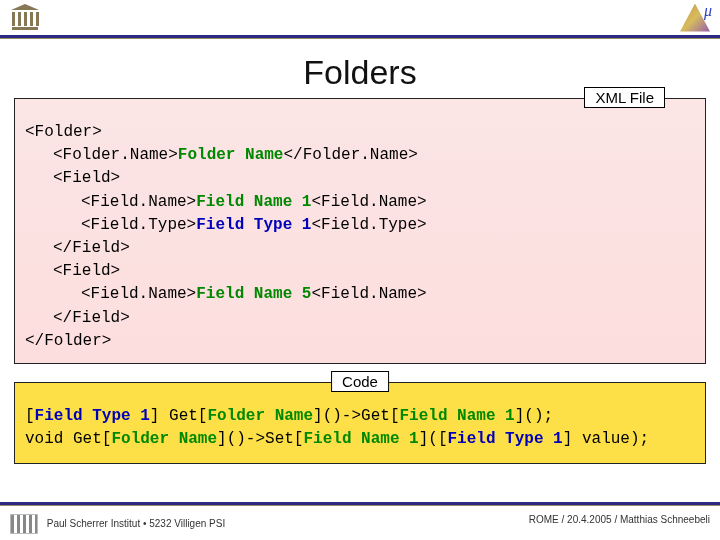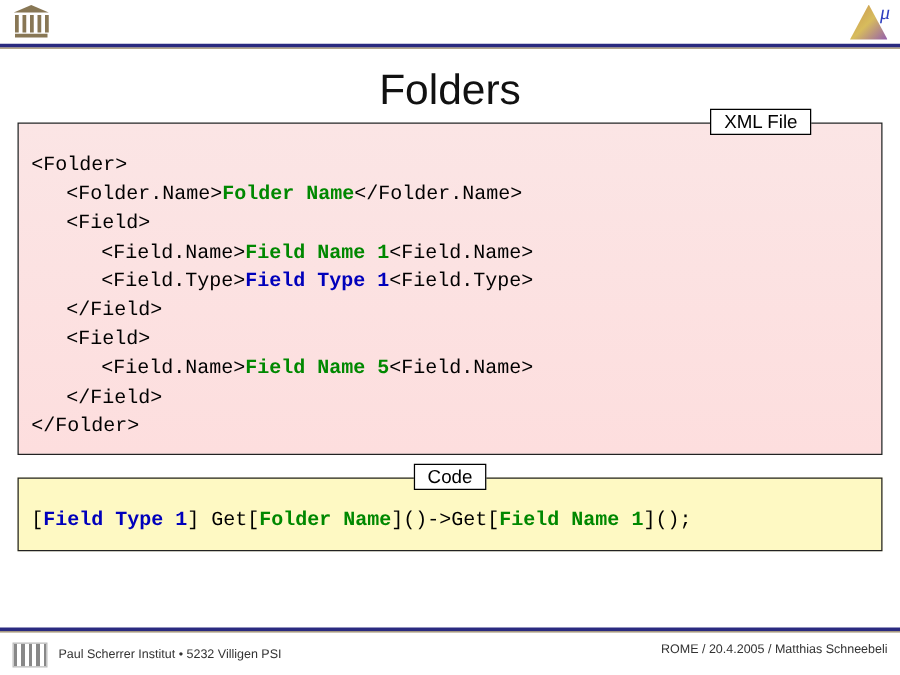--- a/index.html
+++ b/index.html
@@ -80,21 +80,21 @@
   .panel {
     margin: 0 14px;
     border:1px solid #222;
     position:relative;
   }
   .panel-pink {
     background: linear-gradient(to bottom, #fbe5e5 0%, #fddede 100%);
     padding: 22px 10px 10px 10px;
   }
   .panel-white {
-    background:#fef9c3;
+    background:#fde047;
     padding: 22px 10px 12px 10px;
     margin-top: 18px;
   }
   .mono {
     font-family: 'Courier New', monospace;
     font-size: 16px;
     line-height: 1.45;
     color:#000;
   }
   .ind1 { padding-left: 28px; }
@@ -145,41 +145,44 @@
   <div class="right-logo">
     <div class="tri"></div>
       <div class="mu">μ</div>
   </div>
 </div>
 <hr class="hr-dark">
 
 <div class="title">Folders</div>
 
 <div class="panel panel-pink">
-  <div class="label-box" style="top:-12px; right:56px;">XML File</div>
+  <div class="label-box" style="top:-12px; right:40px;">XML File</div>
   <div class="mono">
     <div>&lt;Folder&gt;</div>
     <div class="ind1"><span>&lt;Folder.Name&gt;</span><span class="green">Folder Name</span><span>&lt;/Folder.Name&gt;</span></div>
     <div class="ind1">&lt;Field&gt;</div>
     <div class="ind2"><span>&lt;Field.Name&gt;</span><span class="green">Field Name 1</span><span>&lt;Field.Name&gt;</span></div>
     <div class="ind2"><span>&lt;Field.Type&gt;</span><span class="blue">Field Type 1</span><span>&lt;Field.Type&gt;</span></div>
     <div class="ind1">&lt;/Field&gt;</div>
     <div class="ind1">&lt;Field&gt;</div>
     <div class="ind2"><span>&lt;Field.Name&gt;</span><span class="green">Field Name 5</span><span>&lt;Field.Name&gt;</span></div>
     <div class="ind1">&lt;/Field&gt;</div>
     <div>&lt;/Folder&gt;</div>
   </div>
 </div>
 
 <div class="panel panel-white">
   <div class="label-box" style="top:-12px; left:50%; transform:translateX(-50%);">Code</div>
   <div class="mono">
     <div>
       <span>[</span><span class="blue">Field Type 1</span><span>] Get[</span><span class="green">Folder Name</span><span>]()-&gt;Get[</span><span class="green">Field Name 1</span><span>]();</span>
     </div>
+    <div>
+      <span>void Get[</span><span class="green">Folder Name</span><span>]()-&gt;Set[</span><span class="green">Field Name 1</span><span>]([</span><span class="blue">Field Type 1</span><span>] value);</span>
+    </div>
   </div>
 </div>
 
 <hr class="footer-rule">
 <div class="footer">
   <div>
     <span class="psi-logo"></span>
     <span>Paul Scherrer Institut • 5232 Villigen PSI</span>
   </div>
   <div>ROME / 20.4.2005 / Matthias Schneebeli</div>

